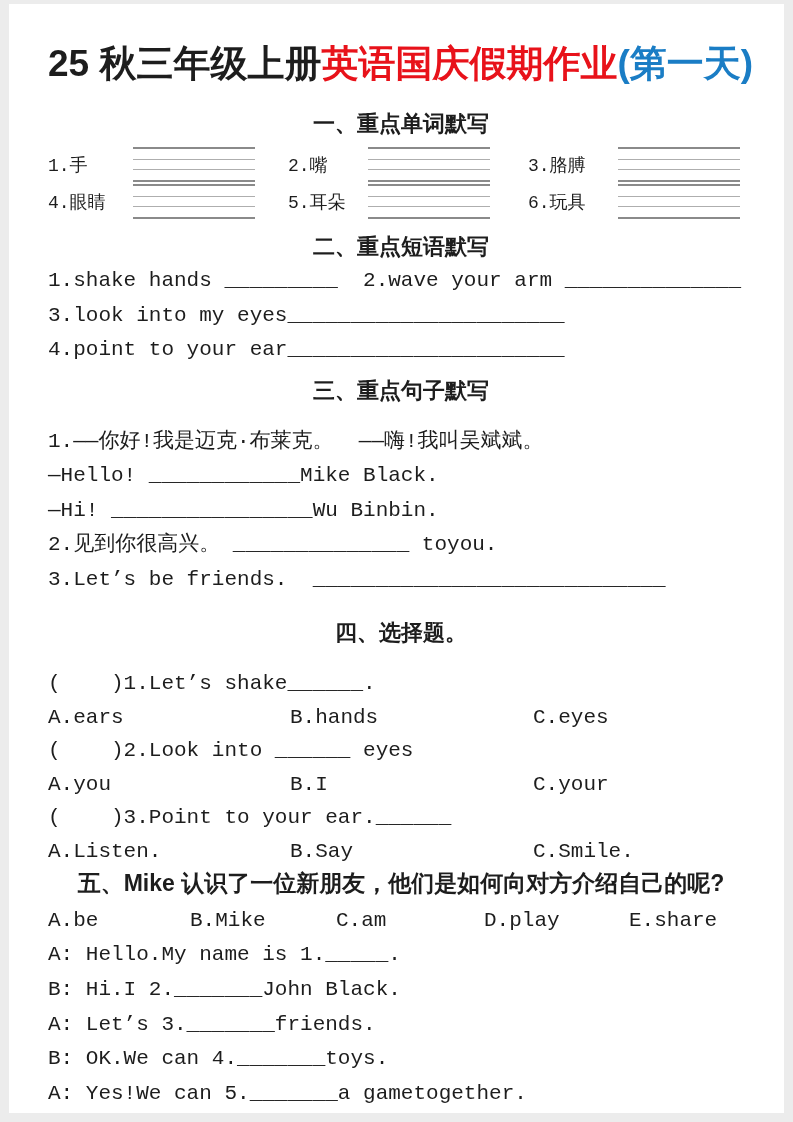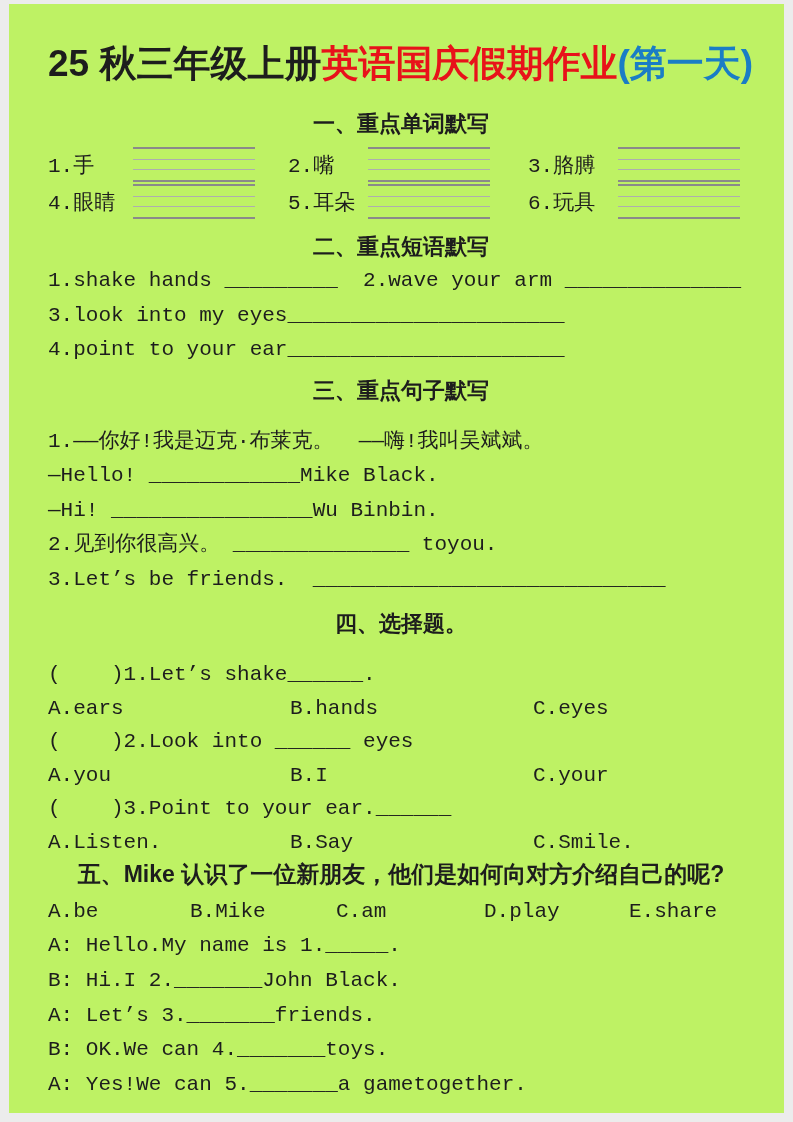--- a/index.html
+++ b/index.html
@@ -3,48 +3,48 @@
 <meta charset="utf-8">
 <style>
   html,body { margin:0; padding:0; }
   body { background:#ececec; font-family:"Liberation Mono","DejaVu Sans Mono",monospace; }
   .frame {
     width:793px; height:1122px; box-sizing:border-box;
     padding:4px 9px 9px 9px; background:#ececec;
   }
   .page {
     position:relative; width:775px; height:1109px; box-sizing:border-box;
-    background:#bef264; color:#1d1d1d;
+    background:#ffffff; color:#1d1d1d;
     padding:36px 30px 0 39px; overflow:hidden;
   }
   
   .title {
     font-family:"Liberation Sans","DejaVu Sans",sans-serif;
     font-weight:bold; font-size:37px; line-height:48px; white-space:nowrap;
   }
   .title .seg-red  { color:#e8121a; }
   .title .seg-blue { color:#1a7dc5; }
   
   .s-heading {
     font-family:"Liberation Sans","DejaVu Sans",sans-serif;
     font-weight:bold; font-size:22px; line-height:28px; white-space:pre;text-align:center;
   }
   #s1h { margin-top:22px; }
   #s2h { margin-top:13px; }
   #s3h { margin-top:9px; }
-  #s4h { margin-top:13px; }
+  #s4h { margin-top:22px; }
   #s5h { margin-top:0; font-size:23px; line-height:30px; }
   
   .word-rows { margin-top:8px; }
   .word-row { display:flex; height:37px; align-items:center; }
   .word-cell { display:flex; align-items:center; }
   .word-row .word-cell:nth-child(1) { width:240px; }
   .word-row .word-cell:nth-child(2) { width:240px; }
   .word-row .word-cell:nth-child(3) { flex:1; }
-  .w-label { font-size:21px; white-space:pre; }
+  .w-label { font-size:18px; white-space:pre; }
   .word-row .word-cell:nth-child(1) .w-label { width:85px; }
   .word-row .word-cell:nth-child(2) .w-label { width:80px; }
   .word-row .word-cell:nth-child(3) .w-label { width:90px; }
   .grid-lines { width:122px; height:35px; display:flex; flex-direction:column; justify-content:space-between; }
   .grid-lines i { display:block; height:0; border-top:1px solid #aeaeae; }
   .grid-lines i:first-child, .grid-lines i:last-child { border-top:2px solid #8a8a8a; }
   
   .line { font-size:21px; white-space:pre; }
   .s2-lines { margin-top:3px; }
   .s2-lines .line { line-height:34.5px; }

